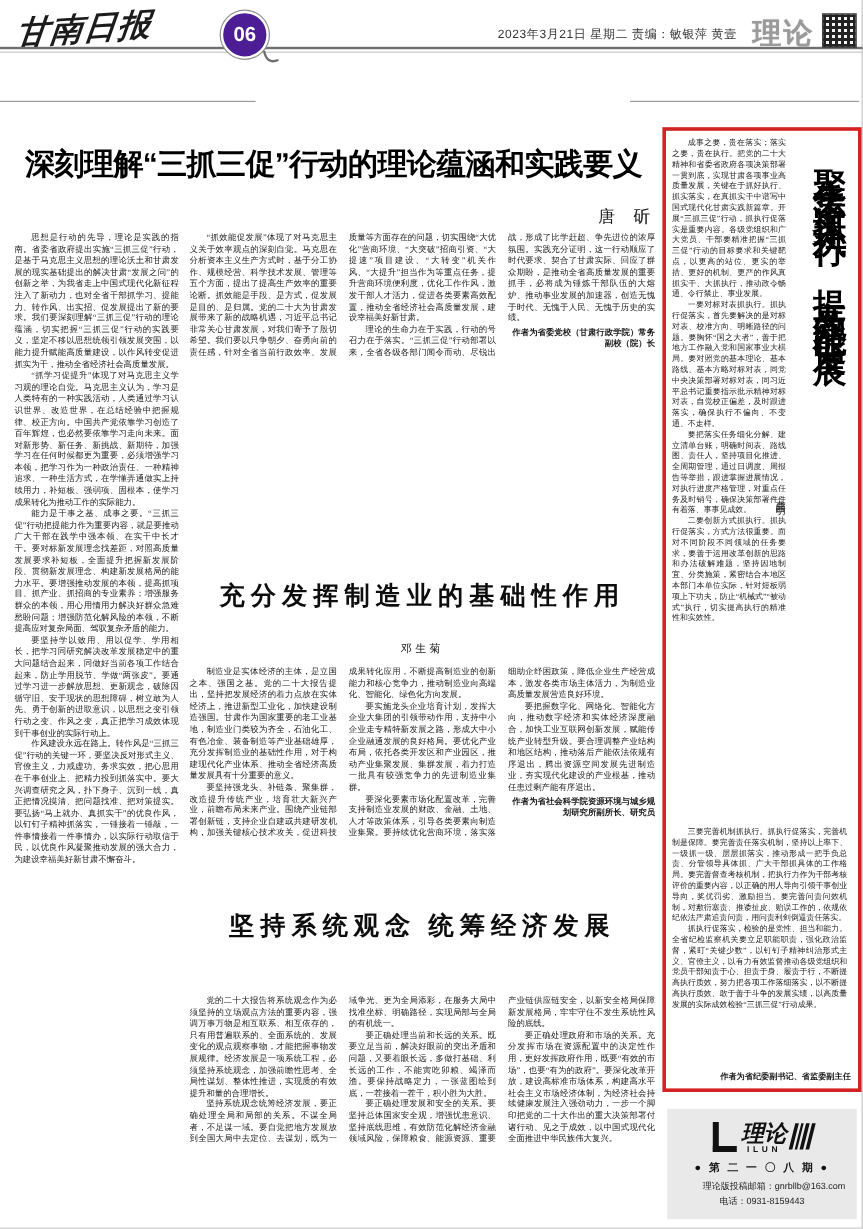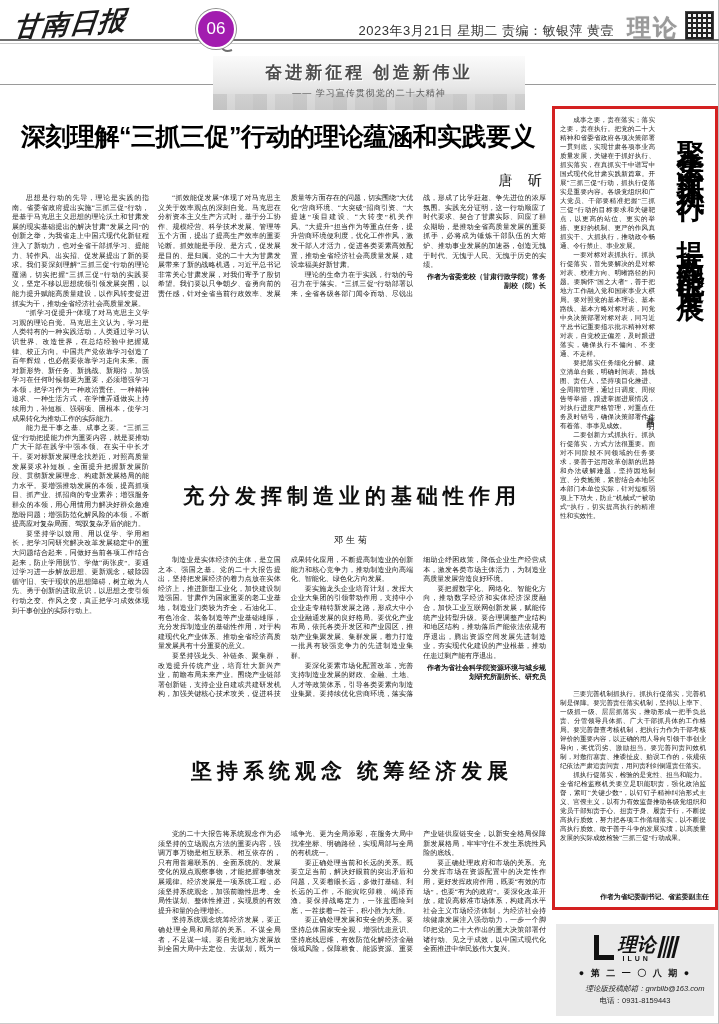--- a/index.html
+++ b/index.html
@@ -5,26 +5,26 @@
   html,body{margin:0;padding:0;background:#dcdcdc;}
   .page{position:relative;width:719px;height:1024px;background:#ffffff;overflow:hidden;
         font-family:"Liberation Serif","DejaVu Serif",serif;color:#1a1a1a;
         box-shadow:inset -1px 0 0 #bfbfbf, inset 0 -1px 0 #cccccc;}
   
   .masthead{position:absolute;left:14px;top:6px;font-size:27px;font-weight:bold;font-style:italic;
             transform:skewX(-10deg) rotate(-4deg);letter-spacing:1px;color:#1c1c1c;
             font-family:"DejaVu Serif",serif;}
   .head-rule{position:absolute;left:0;top:39px;width:719px;height:2px;background:#6f6f6f;}
   .head-rule2{position:absolute;left:0;top:43px;width:719px;height:1px;background:#c9c9c9;}
-  .pagenum-badge{position:absolute;left:196px;top:9px;width:36px;height:36px;border-radius:50%;
-            background:#a21caf;color:#fff;font-family:"Liberation Sans",sans-serif;font-weight:normal;
+  .pagenum-badge{position:absolute;left:184px;top:9px;width:36px;height:36px;border-radius:50%;
+            background:#4c1d95;color:#fff;font-family:"Liberation Sans",sans-serif;font-weight:bold;
             font-size:17px;display:flex;align-items:center;justify-content:center;z-index:3;
             border:2px solid #fff;box-shadow:0 0 0 1px #8e8e8e;}
   .pagenum-tail{position:absolute;left:218px;top:42px;width:18px;height:16px;z-index:2;}
-  .dateline{position:absolute;right:105px;top:22px;font-size:13px;color:#333;letter-spacing:.5px;
+  .dateline{position:absolute;right:105px;top:22px;font-size:10px;color:#333;letter-spacing:.5px;
             font-family:"Liberation Sans",sans-serif;}
   .section-name{position:absolute;right:40px;top:12px;font-size:24px;font-weight:bold;color:#9a9a9a;
             letter-spacing:2px;font-family:"DejaVu Sans",sans-serif;
             text-shadow:0 0 1px #bbb;}
   .qr{position:absolute;right:6px;top:12px;width:27px;height:27px;
       background:
         repeating-linear-gradient(0deg,#222 0 2px,transparent 2px 5px),
         repeating-linear-gradient(90deg,#222 0 2px,#f4f4f4 2px 5px);
       outline:1px solid #444;}
   
@@ -76,53 +76,50 @@
           text-align:center;font-family:"Liberation Sans",sans-serif;}
   .logo-row{margin-top:8px;display:flex;align-items:center;justify-content:center;gap:4px;}
   .logo-l{display:inline-block;width:15px;height:20px;border-left:5px solid #111;border-bottom:5px solid #111;}
   .logo-cn{font-size:19px;font-weight:900;font-style:italic;color:#111;
           font-family:"DejaVu Serif",serif;}
   .logo-bars{display:inline-flex;gap:2px;transform:skewX(-14deg);}
   .logo-bars i{display:block;width:3px;height:22px;background:#111;}
   .logo-bars i.thin{width:1.5px;}
   .logo-ilun{font-size:7px;letter-spacing:3px;color:#111;margin-top:-3px;font-weight:bold;}
   .logo-issue{font-size:9px;font-weight:bold;letter-spacing:2px;margin-top:5px;color:#111;}
-  .logo-mail{font-size:7.5px;font-style:italic;margin-top:4px;color:#222;padding-left:20px;}
+  .logo-mail{font-size:7.5px;margin-top:4px;color:#222;padding-left:20px;}
   .logo-tel{font-size:7.5px;margin-top:2px;color:#222;text-align:center;}
 </style>
 </head>
 <body>
 
 <div class="page">
 
   <div class="masthead">甘南日报</div>
   <div class="head-rule"></div>
   <div class="head-rule2"></div>
   <div class="pagenum-badge">06</div>
   <svg class="pagenum-tail" viewBox="0 0 18 16">
     <path d="M2,0 Q4,12 14,8" fill="none" stroke="#6f6f6f" stroke-width="2"></path>
   </svg>
   <div class="dateline">2023年3月21日  星期二  责编：敏银萍  黄壹</div>
   <div class="section-name">理论</div>
   <div class="qr"></div>
 
-  <div class="banner">
-    <div class="banner-title">奋进新征程 创造新伟业</div>
-    <div class="banner-sub">—— 学习宣传贯彻党的二十大精神</div>
-  </div>
   <div class="banner-rule-l"></div>
   <div class="banner-rule-r"></div>
 
   <div class="main-title">深刻理解“三抓三促”行动的理论蕴涵和实践要义</div>
   <div class="main-author">唐 斫</div>
   <div class="col1 body-text">
       <p>思想是行动的先导，理论是实践的指南。省委省政府提出实施“三抓三促”行动，是基于马克思主义思想的理论沃土和甘肃发展的现实基础提出的解决甘肃“发展之问”的创新之举，为我省走上中国式现代化新征程注入了新动力，也对全省干部抓学习、提能力、转作风、出实招、促发展提出了新的要求。我们要深刻理解“三抓三促”行动的理论蕴涵，切实把握“三抓三促”行动的实践要义，坚定不移以思想统领引领发展突围，以能力提升赋能高质量建设，以作风转变促进抓实为干，推动全省经济社会高质量发展。</p>
       <p>“抓学习促提升”体现了对马克思主义学习观的理论自觉。马克思主义认为，学习是人类特有的一种实践活动，人类通过学习认识世界、改造世界，在总结经验中把握规律、校正方向。中国共产党依靠学习创造了百年辉煌，也必然要依靠学习走向未来。面对新形势、新任务、新挑战、新期待，加强学习在任何时候都更为重要，必须增强学习本领，把学习作为一种政治责任、一种精神追求、一种生活方式，在学懂弄通做实上持续用力，补短板、强弱项、固根本，使学习成果转化为推动工作的实际能力。</p>
       <p>能力是干事之基、成事之要。“三抓三促”行动把提能力作为重要内容，就是要推动广大干部在践学中强本领、在实干中长才干。要对标新发展理念找差距，对照高质量发展要求补短板，全面提升把握新发展阶段、贯彻新发展理念、构建新发展格局的能力水平。要增强推动发展的本领，提高抓项目、抓产业、抓招商的专业素养；增强服务群众的本领，用心用情用力解决好群众急难愁盼问题；增强防范化解风险的本领，不断提高应对复杂局面、驾驭复杂矛盾的能力。</p>
       <p>要坚持学以致用、用以促学、学用相长，把学习同研究解决改革发展稳定中的重大问题结合起来，同做好当前各项工作结合起来，防止学用脱节、学做“两张皮”。要通过学习进一步解放思想、更新观念，破除因循守旧、安于现状的思想障碍，树立敢为人先、勇于创新的进取意识，以思想之变引领行动之变、作风之变，真正把学习成效体现到干事创业的实际行动上。</p>
+      <p>作风建设永远在路上。转作风是“三抓三促”行动的关键一环，要坚决反对形式主义、官僚主义，力戒虚功、务求实效，把心思用在干事创业上、把精力投到抓落实中。要大兴调查研究之风，扑下身子、沉到一线，真正把情况摸清、把问题找准、把对策提实。要弘扬“马上就办、真抓实干”的优良作风，以钉钉子精神抓落实，一锤接着一锤敲，一件事情接着一件事情办，以实际行动取信于民，以优良作风凝聚推动发展的强大合力，为建设幸福美好新甘肃不懈奋斗。</p>
     </div>
   <div class="cols234 body-text">
     <div>
         <p>“抓效能促发展”体现了对马克思主义关于效率观点的深刻自觉。马克思在分析资本主义生产方式时，基于分工协作、规模经营、科学技术发展、管理等五个方面，提出了提高生产效率的重要论断。抓效能是手段、是方式，促发展是目的、是归属。党的二十大为甘肃发展带来了新的战略机遇，习近平总书记非常关心甘肃发展，对我们寄予了殷切希望。我们要以只争朝夕、奋勇向前的责任感，针对全省当前行政效率、发展质量等方面存在的问题，切实围绕“大优化”营商环境、“大突破”招商引资、“大提速”项目建设、“大转变”机关作风、“大提升”担当作为等重点任务，提升营商环境便利度，优化工作作风，激发干部人才活力，促进各类要素高效配置，推动全省经济社会高质量发展，建设幸福美好新甘肃。</p>
         <p>理论的生命力在于实践，行动的号召力在于落实。“三抓三促”行动部署以来，全省各级各部门闻令而动、尽锐出战，形成了比学赶超、争先进位的浓厚氛围。实践充分证明，这一行动顺应了时代要求、契合了甘肃实际、回应了群众期盼，是推动全省高质量发展的重要抓手，必将成为锤炼干部队伍的大熔炉、推动事业发展的加速器，创造无愧于时代、无愧于人民、无愧于历史的实绩。</p>
       </div>
     <div class="byline">作者为省委党校（甘肃行政学院）常务副校（院）长</div>
   </div>
 
   <div class="sub-title" style="top:482px;">充分发挥制造业的基础性作用</div>

